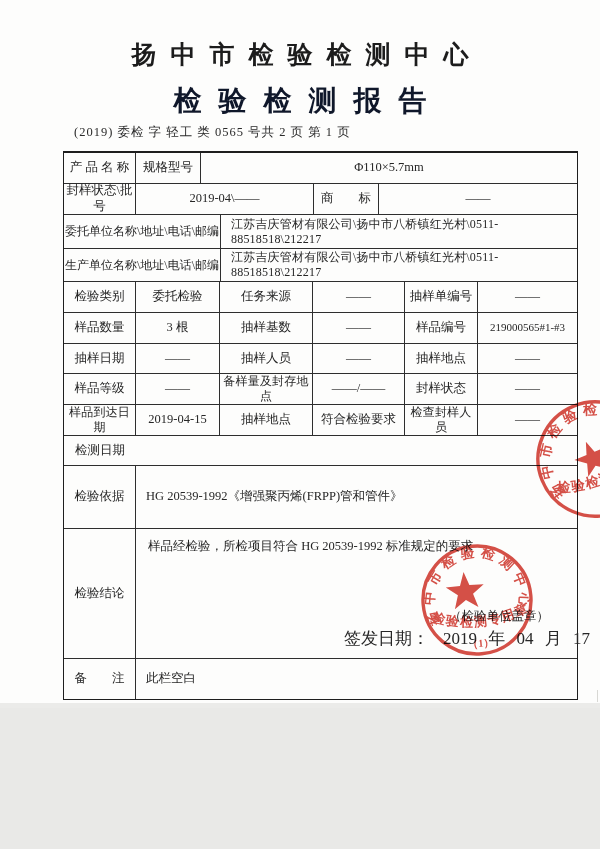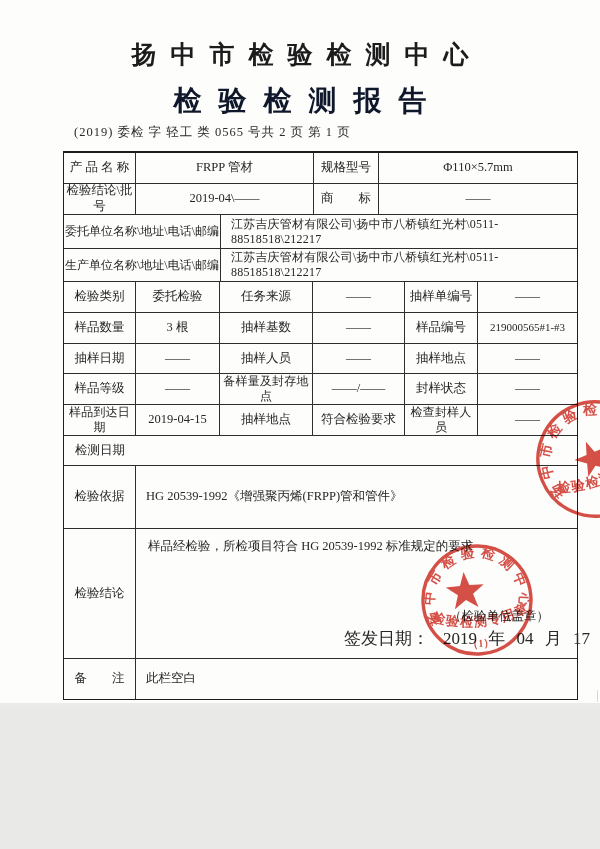--- a/index.html
+++ b/index.html
@@ -65,27 +65,26 @@
   <div class="report-title">检验检测报告</div>
   <div class="doc-line">
     <span>(2019)  委检 字 轻工 类 0565 号</span>
     <span>共 2 页 第 1 页</span>
   </div>
 
   <div class="rtable">
 
     <div class="trow">
       <div class="cell ca h30 c4a">产 品 名 称</div>
-      <div class="cell c4b h30">FRPP 管材</div>
       <div class="cell c4c h30">规格型号</div>
       <div class="cell c4d h30">Φ110×5.7mm</div>
     </div>
 
     <div class="trow">
-      <div class="cell c4a h30">检验结论\批号</div>
+      <div class="cell c4a h30">封样状态\批号</div>
       <div class="cell c4b h30">2019-04\——</div>
       <div class="cell c4c h30">商　　标</div>
       <div class="cell c4d h30">——</div>
     </div>
 
     <div class="trow">
       <div class="cell cwl h33">委托单位名称\地址\电话\邮编</div>
       <div class="cell cf h33 left small">江苏吉庆管材有限公司\扬中市八桥镇红光村\0511-88518518\212217</div>
     </div>
 

